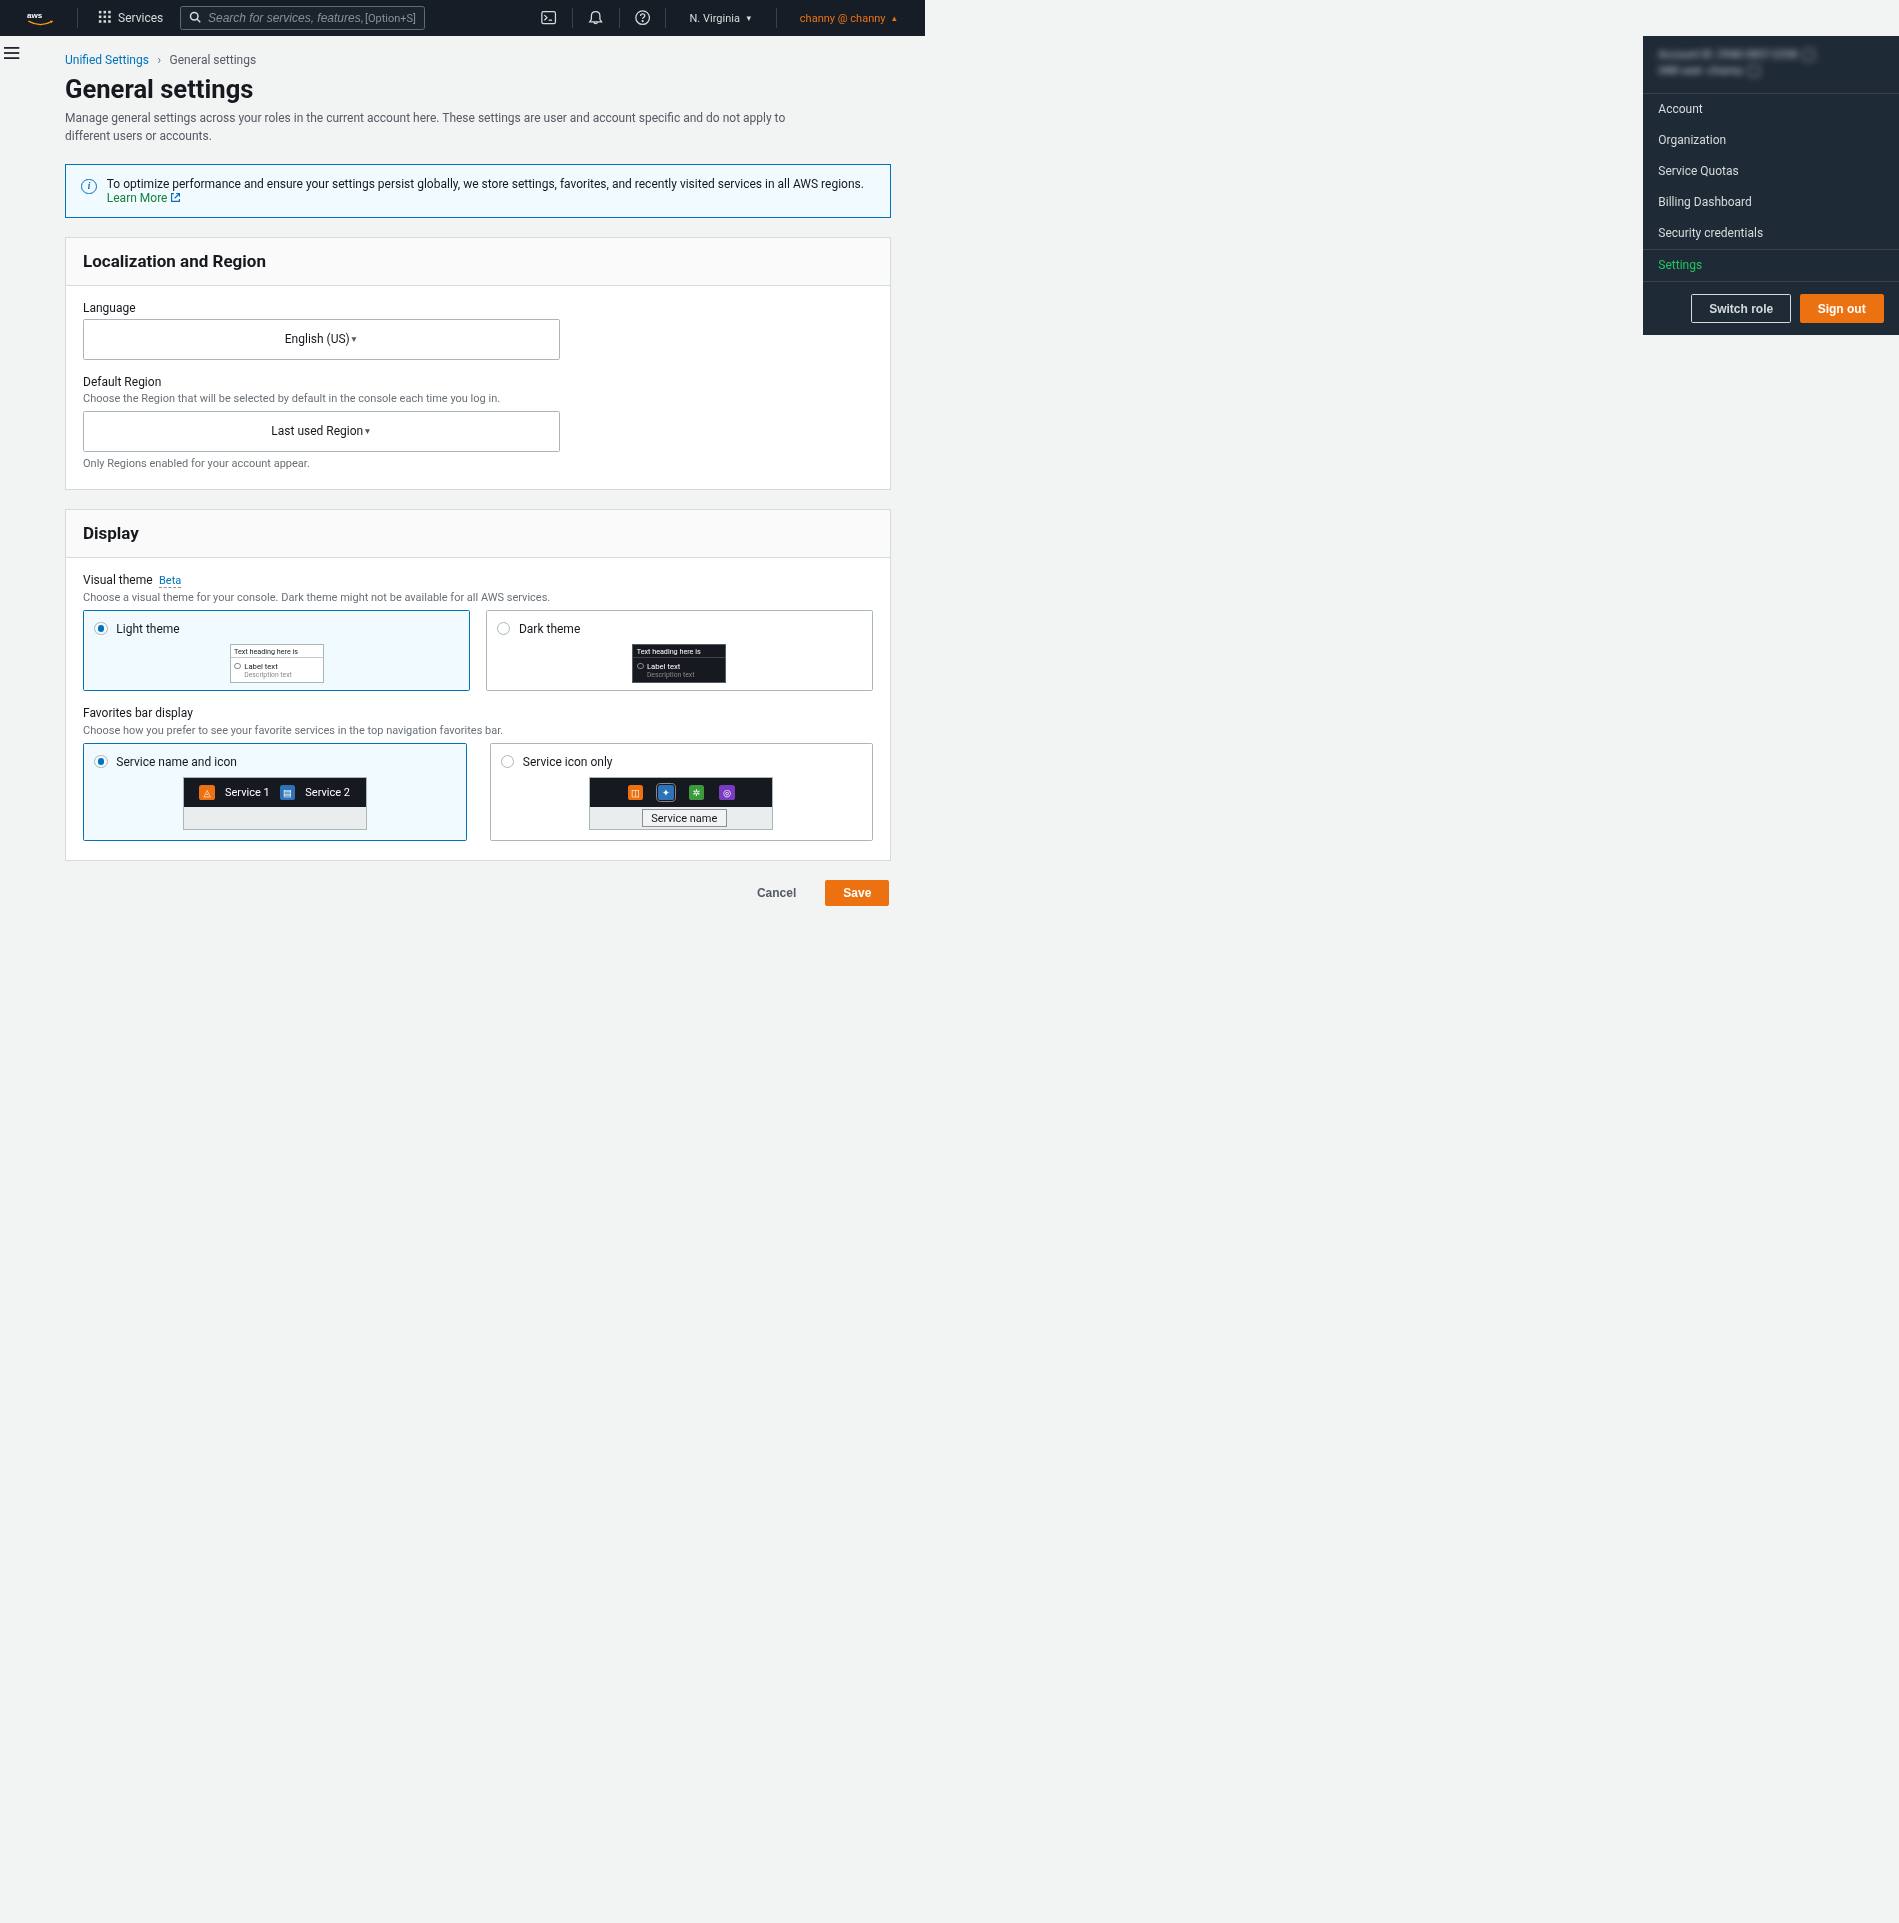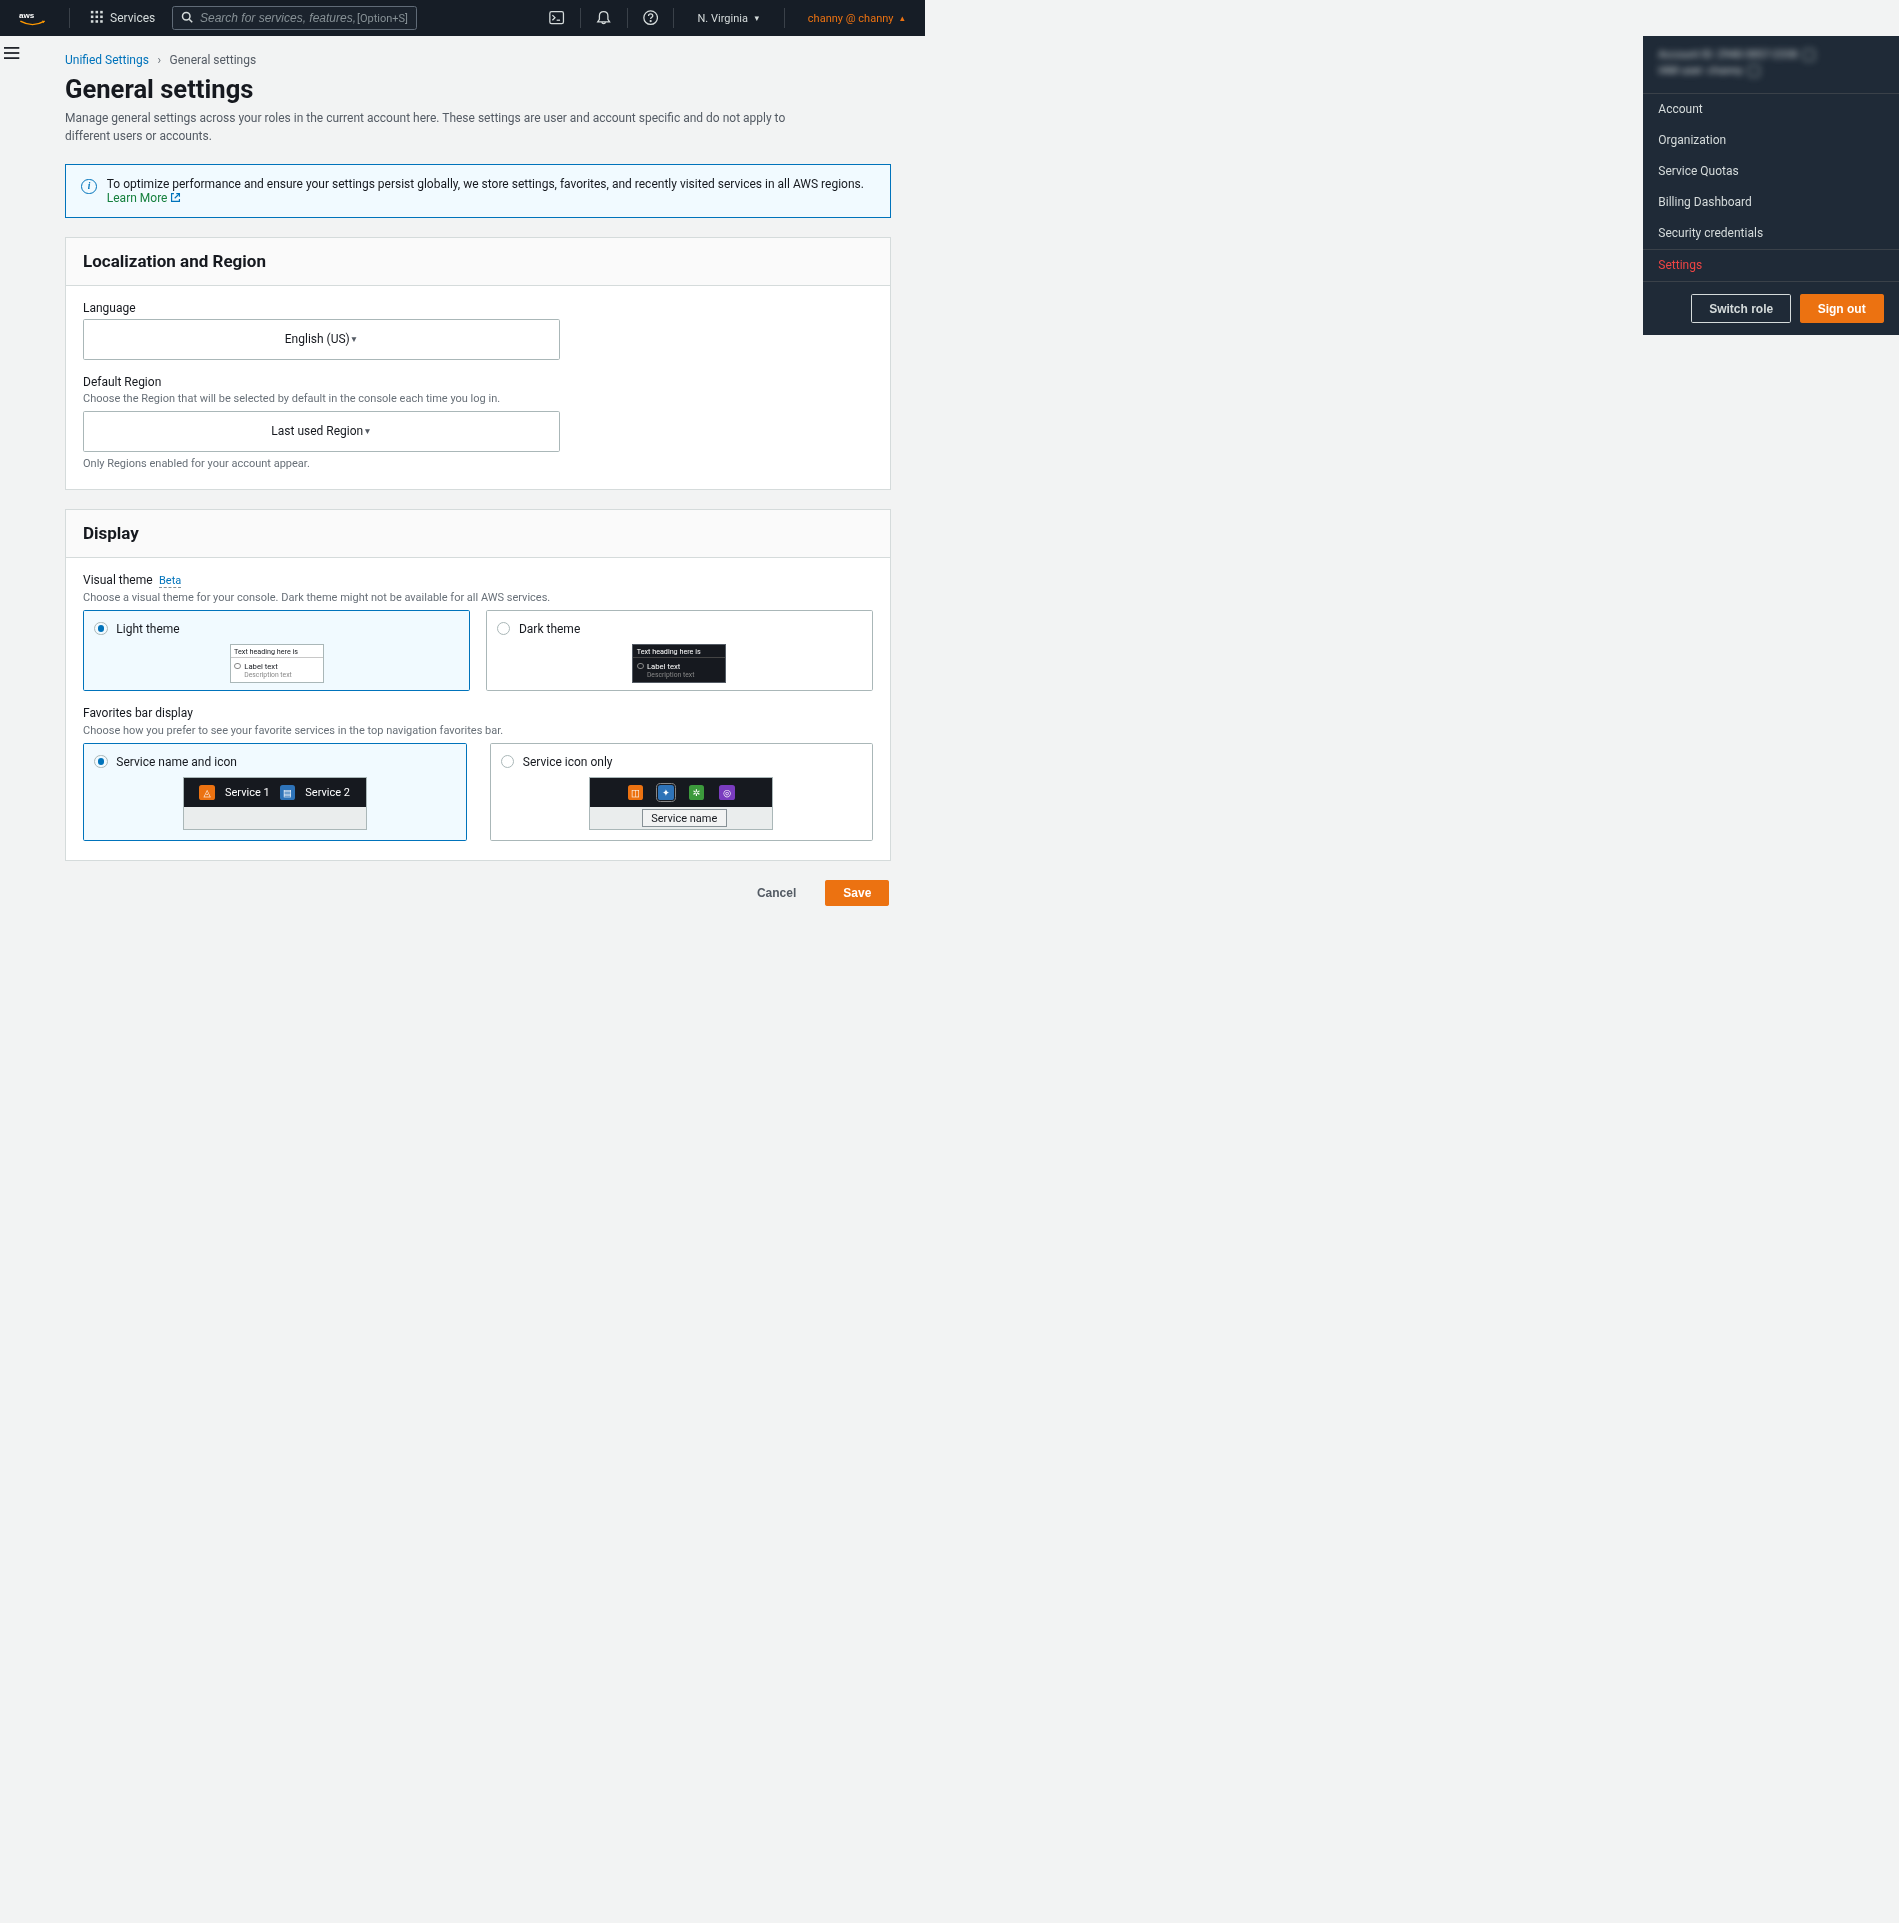--- a/index.html
+++ b/index.html
@@ -10,21 +10,21 @@
     font-size: 12px;
     width: 925px;
   }
 
   
   .topnav {
     background: #161d26;
     height: 36px;
     display: flex;
     align-items: center;
-    padding: 0 12px;
+    padding: 0 20px;
     gap: 13px;
     color: #d5dbdb;
   }
   .aws-logo { display: flex; align-items: center; padding: 0 6.8px; }
   .nav-sep { width: 0.9px; height: 20.4px; background: #3a4149; margin: 0 3.4px; }
   .services-btn { display: flex; align-items: center; gap: 6.8px; cursor: pointer; padding: 0 3.4px; }
   .grid-icon { display:inline-block; }
   .searchbar {
     flex: 1;
     max-width: 451px;
@@ -247,21 +247,21 @@
     background: #1f2a37;
     color:#d5dbdb;
     font-size:12px;
     z-index: 100;
   }
   .account-top { padding: 12px 15.3px; font-size:11px; filter: blur(3.4px); }
   .account-top .line { display:flex; align-items:center; gap:5.1px; margin-bottom:3.4px;}
   .copy-icon { width:12px; height:12px; border:0.9px solid #aab7b8; border-radius:1.7px; display:inline-block; }
   .menu-list { border-top:0.9px solid #3a4149; }
   .menu-list a { display:block; padding:8.5px 15.3px; color:#d5dbdb; text-decoration:none; cursor:pointer; }
-  .menu-list a.active { color:#ef4444; }
+  .menu-list a.active { color:#22c55e; }
   .menu-list .sep { border-top:0.9px solid #3a4149; }
   .menu-footer { display:flex; justify-content:flex-end; gap:8.5px; padding:12px 15.3px; border-top:0.9px solid #3a4149;}
   .menu-footer .btn-primary { padding:5px 17px; }
 </style>
 </head>
 <body>
 
 <div class="topnav">
   <div class="aws-logo">
     <svg width="27" height="17" viewBox="0 0 40 24" style="font-size:14px">

